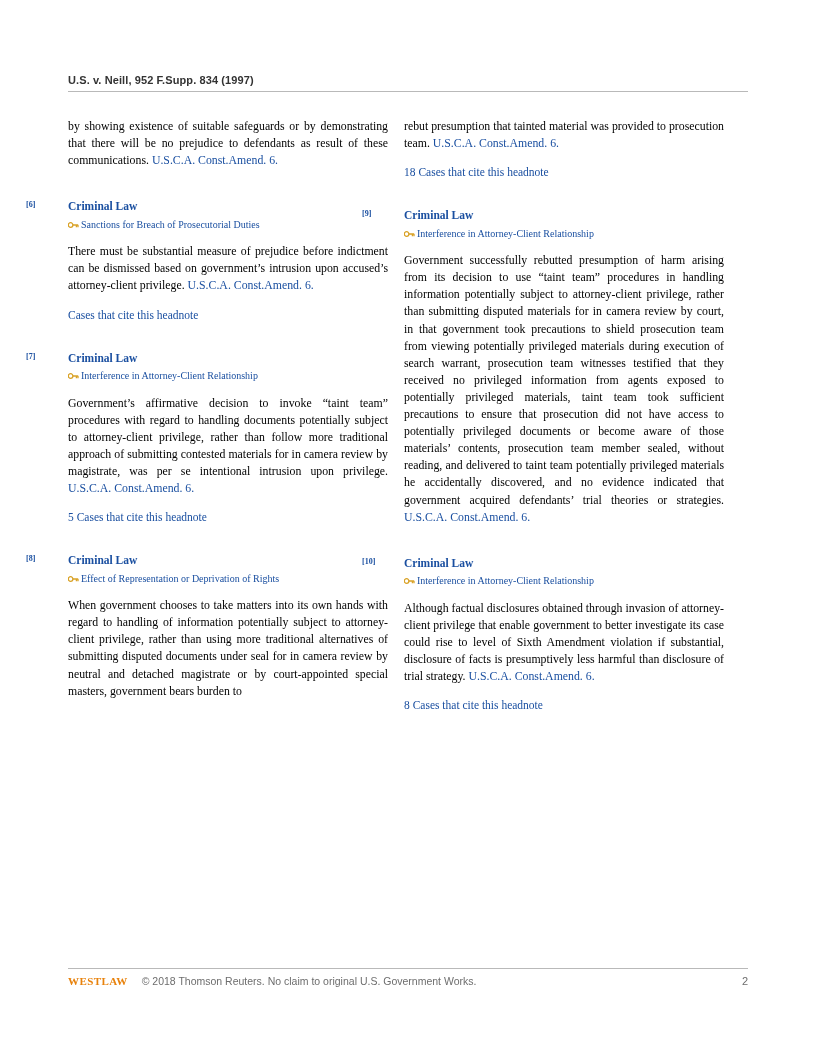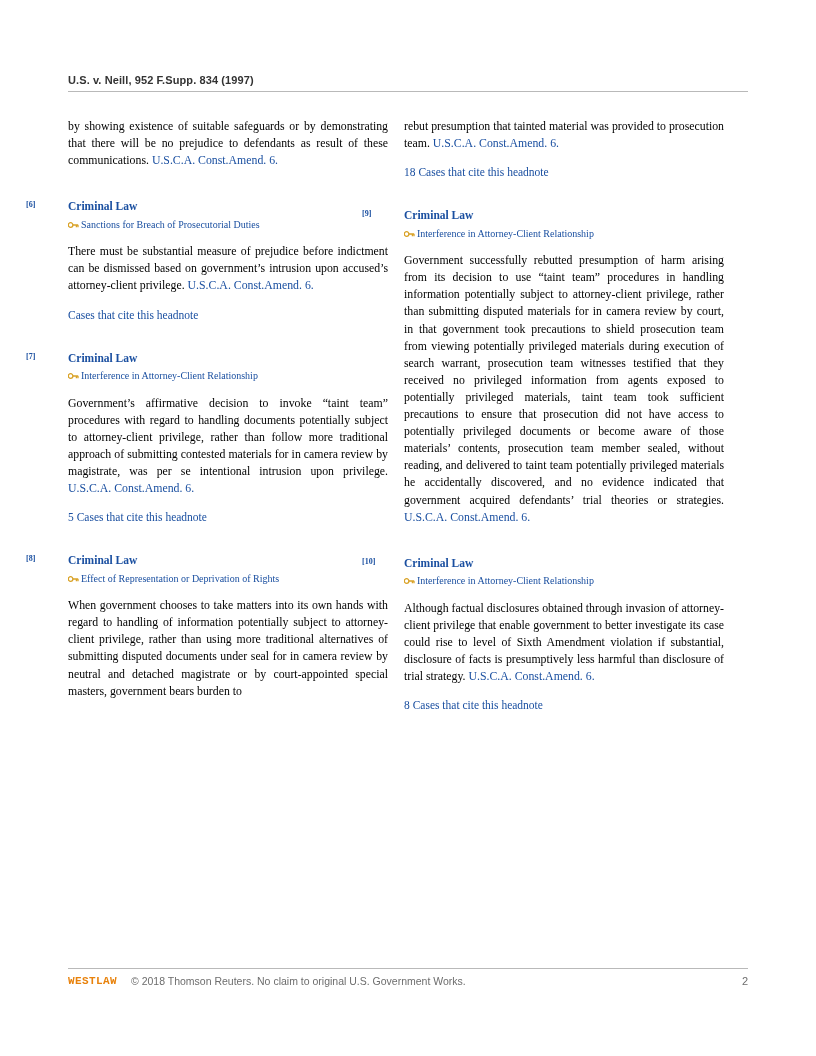--- a/index.html
+++ b/index.html
@@ -119,21 +119,21 @@
     left: 68px;
     right: 68px;
     top: 975px;
     display: flex;
     align-items: center;
     font-family: "Liberation Sans", sans-serif;
     font-size: 10.5px;
     color: #6d6d6d;
   }
   .wl-logo {
-    font-family: Liberation Mono, monospace;
+    font-family: Liberation Serif, serif;
     font-weight: bold;
     font-size: 11px;
     color: #e8820c;
     letter-spacing: 0.4px;
     margin-right: 14px;
   }
   .footer-text { flex: 1; }
   .page-num {
     font-family: "Liberation Sans", sans-serif;
     font-size: 11px;

